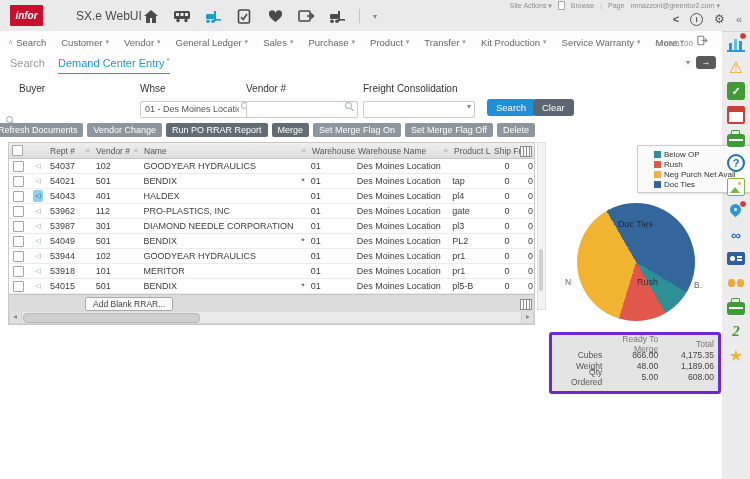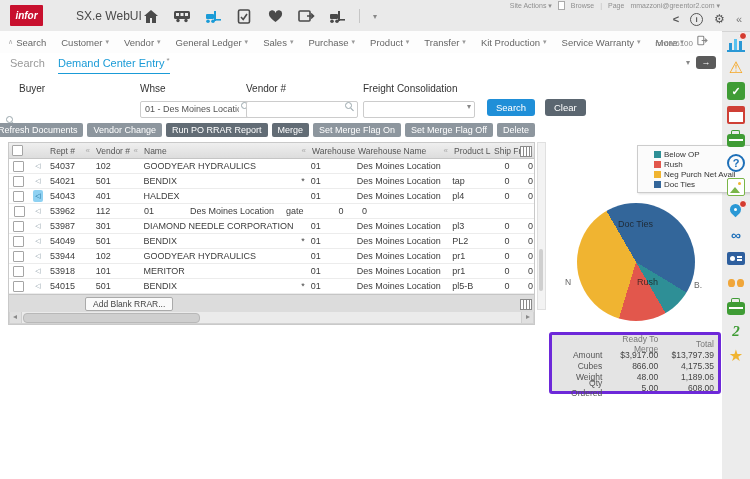--- a/index.html
+++ b/index.html
@@ -51,21 +51,21 @@
   .fgwrap{position:relative;display:inline-block;}
   .mag{position:absolute;right:4px;top:4px;width:9px;height:9px;}
   .mag::before{content:"";position:absolute;width:5px;height:5px;border:1.3px solid #9aa7ad;border-radius:50%;left:0;top:0;}
   .mag::after{content:"";position:absolute;width:4px;height:1.3px;background:#9aa7ad;transform:rotate(45deg);left:5px;top:7px;}
   .fselect{position:relative;}
   .fselect .dcaret{position:absolute;right:4px;top:4px;font-size:8px;color:#888;}
   .fg-buyer{left:19px;} .fg-whse{left:140px;} .fg-vendor{left:246px;} .fg-freight{left:363px;}
   .sbtn{position:absolute;top:25px;border:none;border-radius:3px;color:#fff;font-size:9.5px;padding:3px 9px;cursor:pointer;
         font-family:"Liberation Sans",sans-serif;}
   .sbtn.search{left:487px;background:#1f8fd8;}
-  .sbtn.clear{left:545px;background:#5b6670;}
+  .sbtn.clear{left:533px;background:#5b6670;}
   
   .actionbar{position:absolute;top:49px;left:8px;width:527px;display:flex;gap:4px;justify-content:flex-end;}
   .abtn{background:#8d969e;border:none;border-radius:2px;color:#fff;font-size:9px;padding:2px 6px;cursor:pointer;
         font-family:"Liberation Sans",sans-serif;white-space:nowrap;}
   .abtn.dark{background:#626c75;}
   
   .grid{position:absolute;top:68px;left:8px;width:527px;border:1px solid #c9c9c9;box-sizing:border-box;}
   .ghead{display:flex;height:15px;background:linear-gradient(#efefef,#ddd);border-bottom:1px solid #c5c5c5;
          font-size:8.5px;color:#555;position:relative;}
   .gc{box-sizing:border-box;overflow:hidden;white-space:nowrap;display:flex;align-items:center;padding:0 3px;}
@@ -412,20 +412,21 @@
           </div>
           <div class="grow">
             <span class="gc c-cb">
               <span class="checkbox"></span>
             </span>
             <span class="gc c-ic">
               <span class="drill">◁</span>
             </span>
             <span class="gc c-rept">53962</span>
             <span class="gc c-vend">112</span>
+            <span class="gc c-name">PRO-PLASTICS, INC</span>
             <span class="gc c-wh">01</span>
             <span class="gc c-whn">Des Moines Location</span>
             <span class="gc c-pl">gate</span>
             <span class="gc c-sf">0</span>
             <span class="gc c-x">0</span>
           </div>
           <div class="grow">
             <span class="gc c-cb">
               <span class="checkbox"></span>
             </span>
@@ -546,25 +547,20 @@
     <span class="olab ol-b">B.</span>
 
     <div class="summary">
       <div class="srow shead">
         <span class="sl"></span>
         <span class="sv">Ready To Merge</span>
         <span class="sv">Total</span>
       </div>
       <div id="sumrows">
           <div class="srow">
-            <span class="sl">Amount</span>
-            <span class="sv">$3,917.00</span>
-            <span class="sv">$13,797.39</span>
-          </div>
-          <div class="srow">
             <span class="sl">Cubes</span>
             <span class="sv">866.00</span>
             <span class="sv">4,175.35</span>
           </div>
           <div class="srow">
             <span class="sl">Weight</span>
             <span class="sv">48.00</span>
             <span class="sv">1,189.06</span>
           </div>
           <div class="srow">

